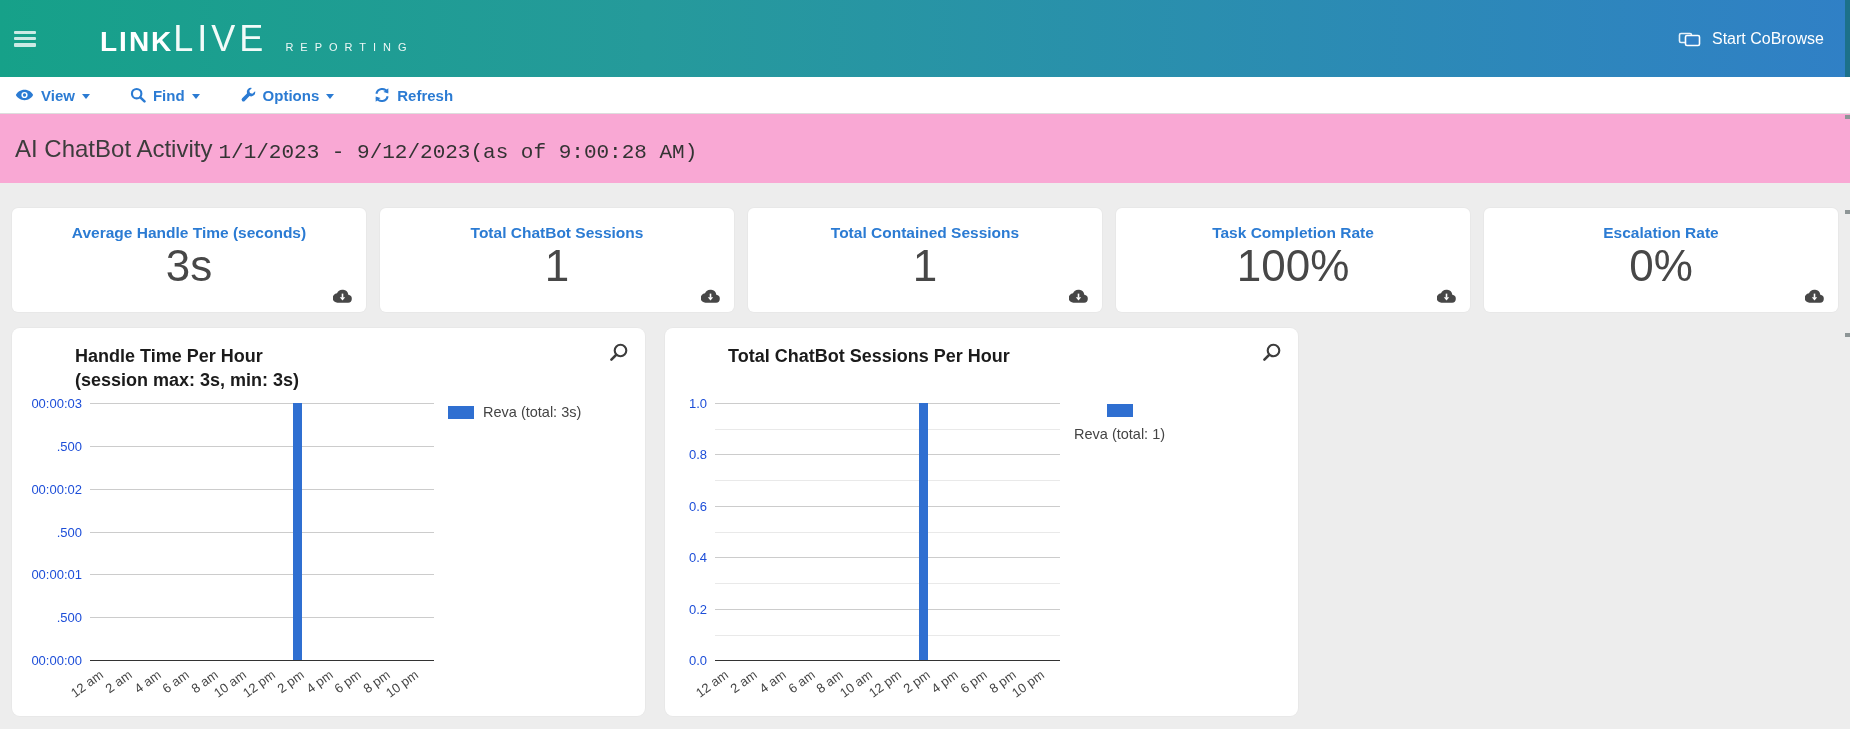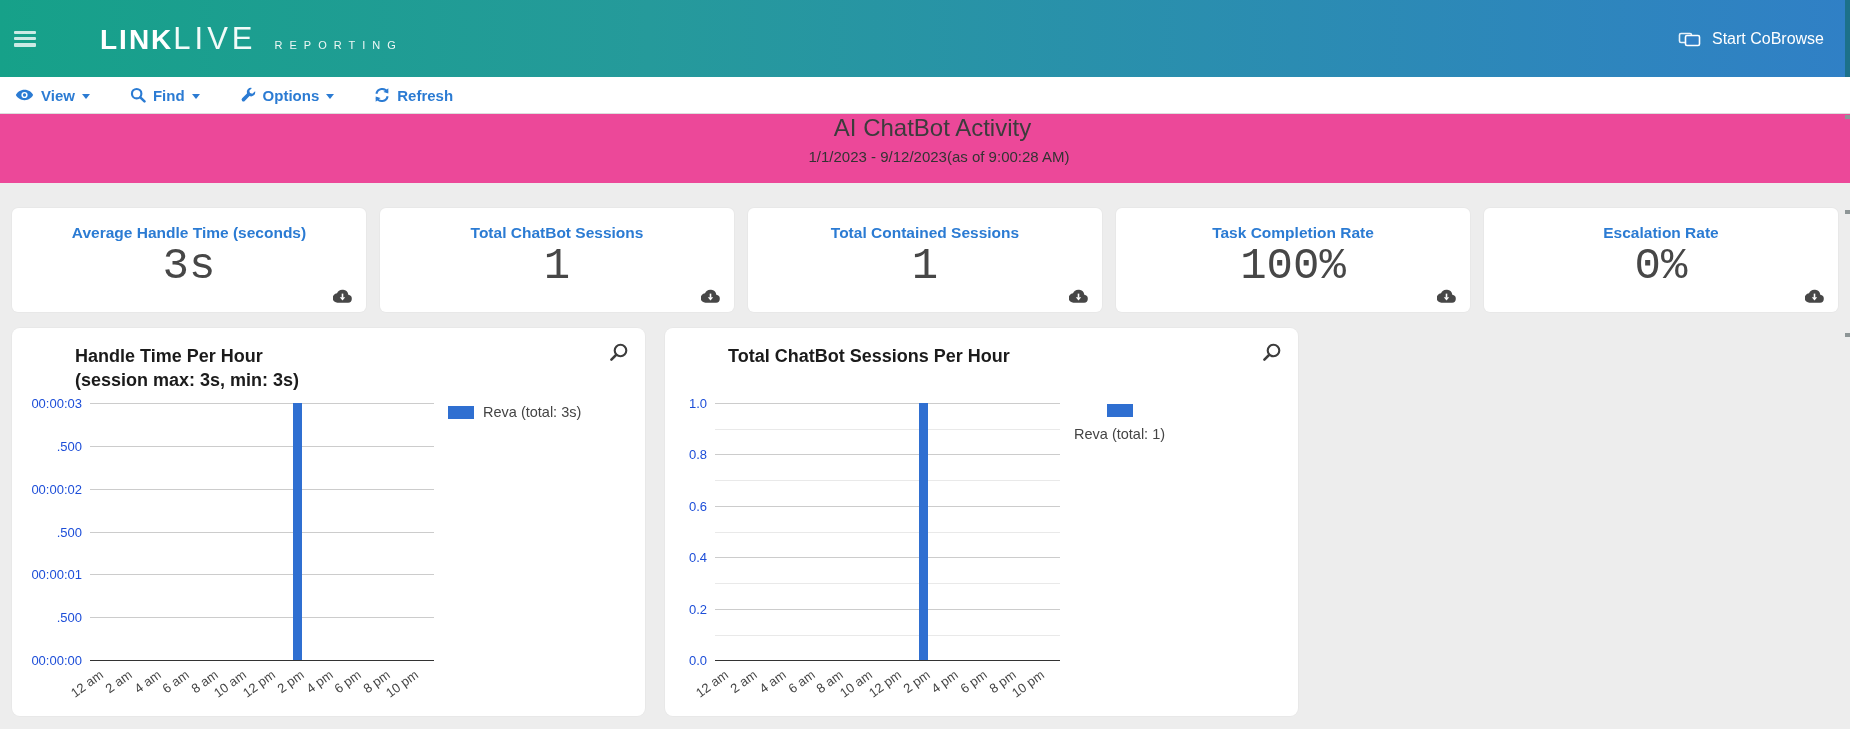--- a/index.html
+++ b/index.html
@@ -11,43 +11,43 @@
   
   .app-header{
     position:relative;height:77px;
     background:linear-gradient(90deg,#16a189 0%,#259a9b 35%,#3080c6 100%);
     display:flex;align-items:center;gap:40px;
   }
   .hamburger{width:22px;height:16px;margin-left:14px;cursor:pointer;display:flex;flex-direction:column;justify-content:space-between;}
   .hamburger span{display:block;height:3.5px;border-radius:1px;background:rgba(255,255,255,.78);}
   .logo{display:flex;align-items:baseline;margin-left:24px;color:#fff;}
   .logo .lk{font-size:28px;font-weight:700;letter-spacing:2px;}
-  .logo .lv{font-size:31px;font-weight:100;letter-spacing:4px;color:#f2fbf9;}
+  .logo .lv{font-size:36px;font-weight:100;letter-spacing:4px;color:#f2fbf9;}
   .logo .rp{font-size:11px;font-weight:300;letter-spacing:7px;margin-left:18px;color:#eef8f6;}
   .cobrowse{position:absolute;right:26px;top:0;height:77px;display:flex;align-items:center;gap:10px;color:#fff;font-size:16px;cursor:pointer;}
   
   .toolbar{
     height:36px;background:#fff;border-bottom:1px solid #ddd;
     display:flex;align-items:center;padding-left:15px;gap:40px;
   }
   .tool-item{display:flex;align-items:center;gap:7px;color:#2b7bd3;font-weight:700;font-size:15px;cursor:pointer;}
   .caret{width:0;height:0;border-left:4.5px solid transparent;border-right:4.5px solid transparent;border-top:5px solid #2b7bd3;margin-top:2px;}
   
-  .title-row{height:70px;background:#ec4899;display:flex;align-items:center;padding-left:15px;flex-direction:column;}
+  .title-row{height:70px;background:#f9a8d4;display:flex;align-items:center;padding-left:15px;}
   .page-title{font-size:24px;color:#3c3c3c;font-weight:400;}
-  .date-range{font-size:15px;color:#333;margin-left:13px;margin-top:6px;}
+  .date-range{font-size:21px;color:#333;margin-left:6px;margin-top:6px;font-family:Liberation Mono, monospace;}
   
   .content{position:absolute;top:183px;left:0;right:0;bottom:0;background:#ededed;}
   .cards{display:flex;gap:14px;margin:25px 12px 0 12px;}
   .card{
     flex:1;height:104px;background:#fff;border-radius:6px;position:relative;
     box-shadow:0 0 0 1px rgba(0,0,0,.02);
   }
   .card .lbl{text-align:center;margin-top:16px;color:#2b7bd3;font-weight:700;font-size:15.5px;}
-  .card .val{text-align:center;font-size:44px;color:#474747;margin-top:1px;line-height:46px;font-family:Liberation Mono, monospace;}
+  .card .val{text-align:center;font-size:44px;color:#474747;margin-top:1px;line-height:46px;}
   .card .dl{position:absolute;right:14px;bottom:9px;cursor:pointer;line-height:0;}
   
   .panels{display:flex;margin:16px 0 0 12px;gap:20px;}
   .panel{
     width:633px;height:388px;background:#fff;border-radius:8px;position:relative;
     box-shadow:0 0 0 1px rgba(0,0,0,.02);
   }
   .panel .zoom-icon{position:absolute;top:14px;right:16px;cursor:pointer;line-height:0;transform:scaleX(-1);}
   .chart-title{position:absolute;left:63px;top:16px;font-size:18px;font-weight:700;color:#1b1b1b;line-height:24px;}
   .plot{position:absolute;top:75px;}

